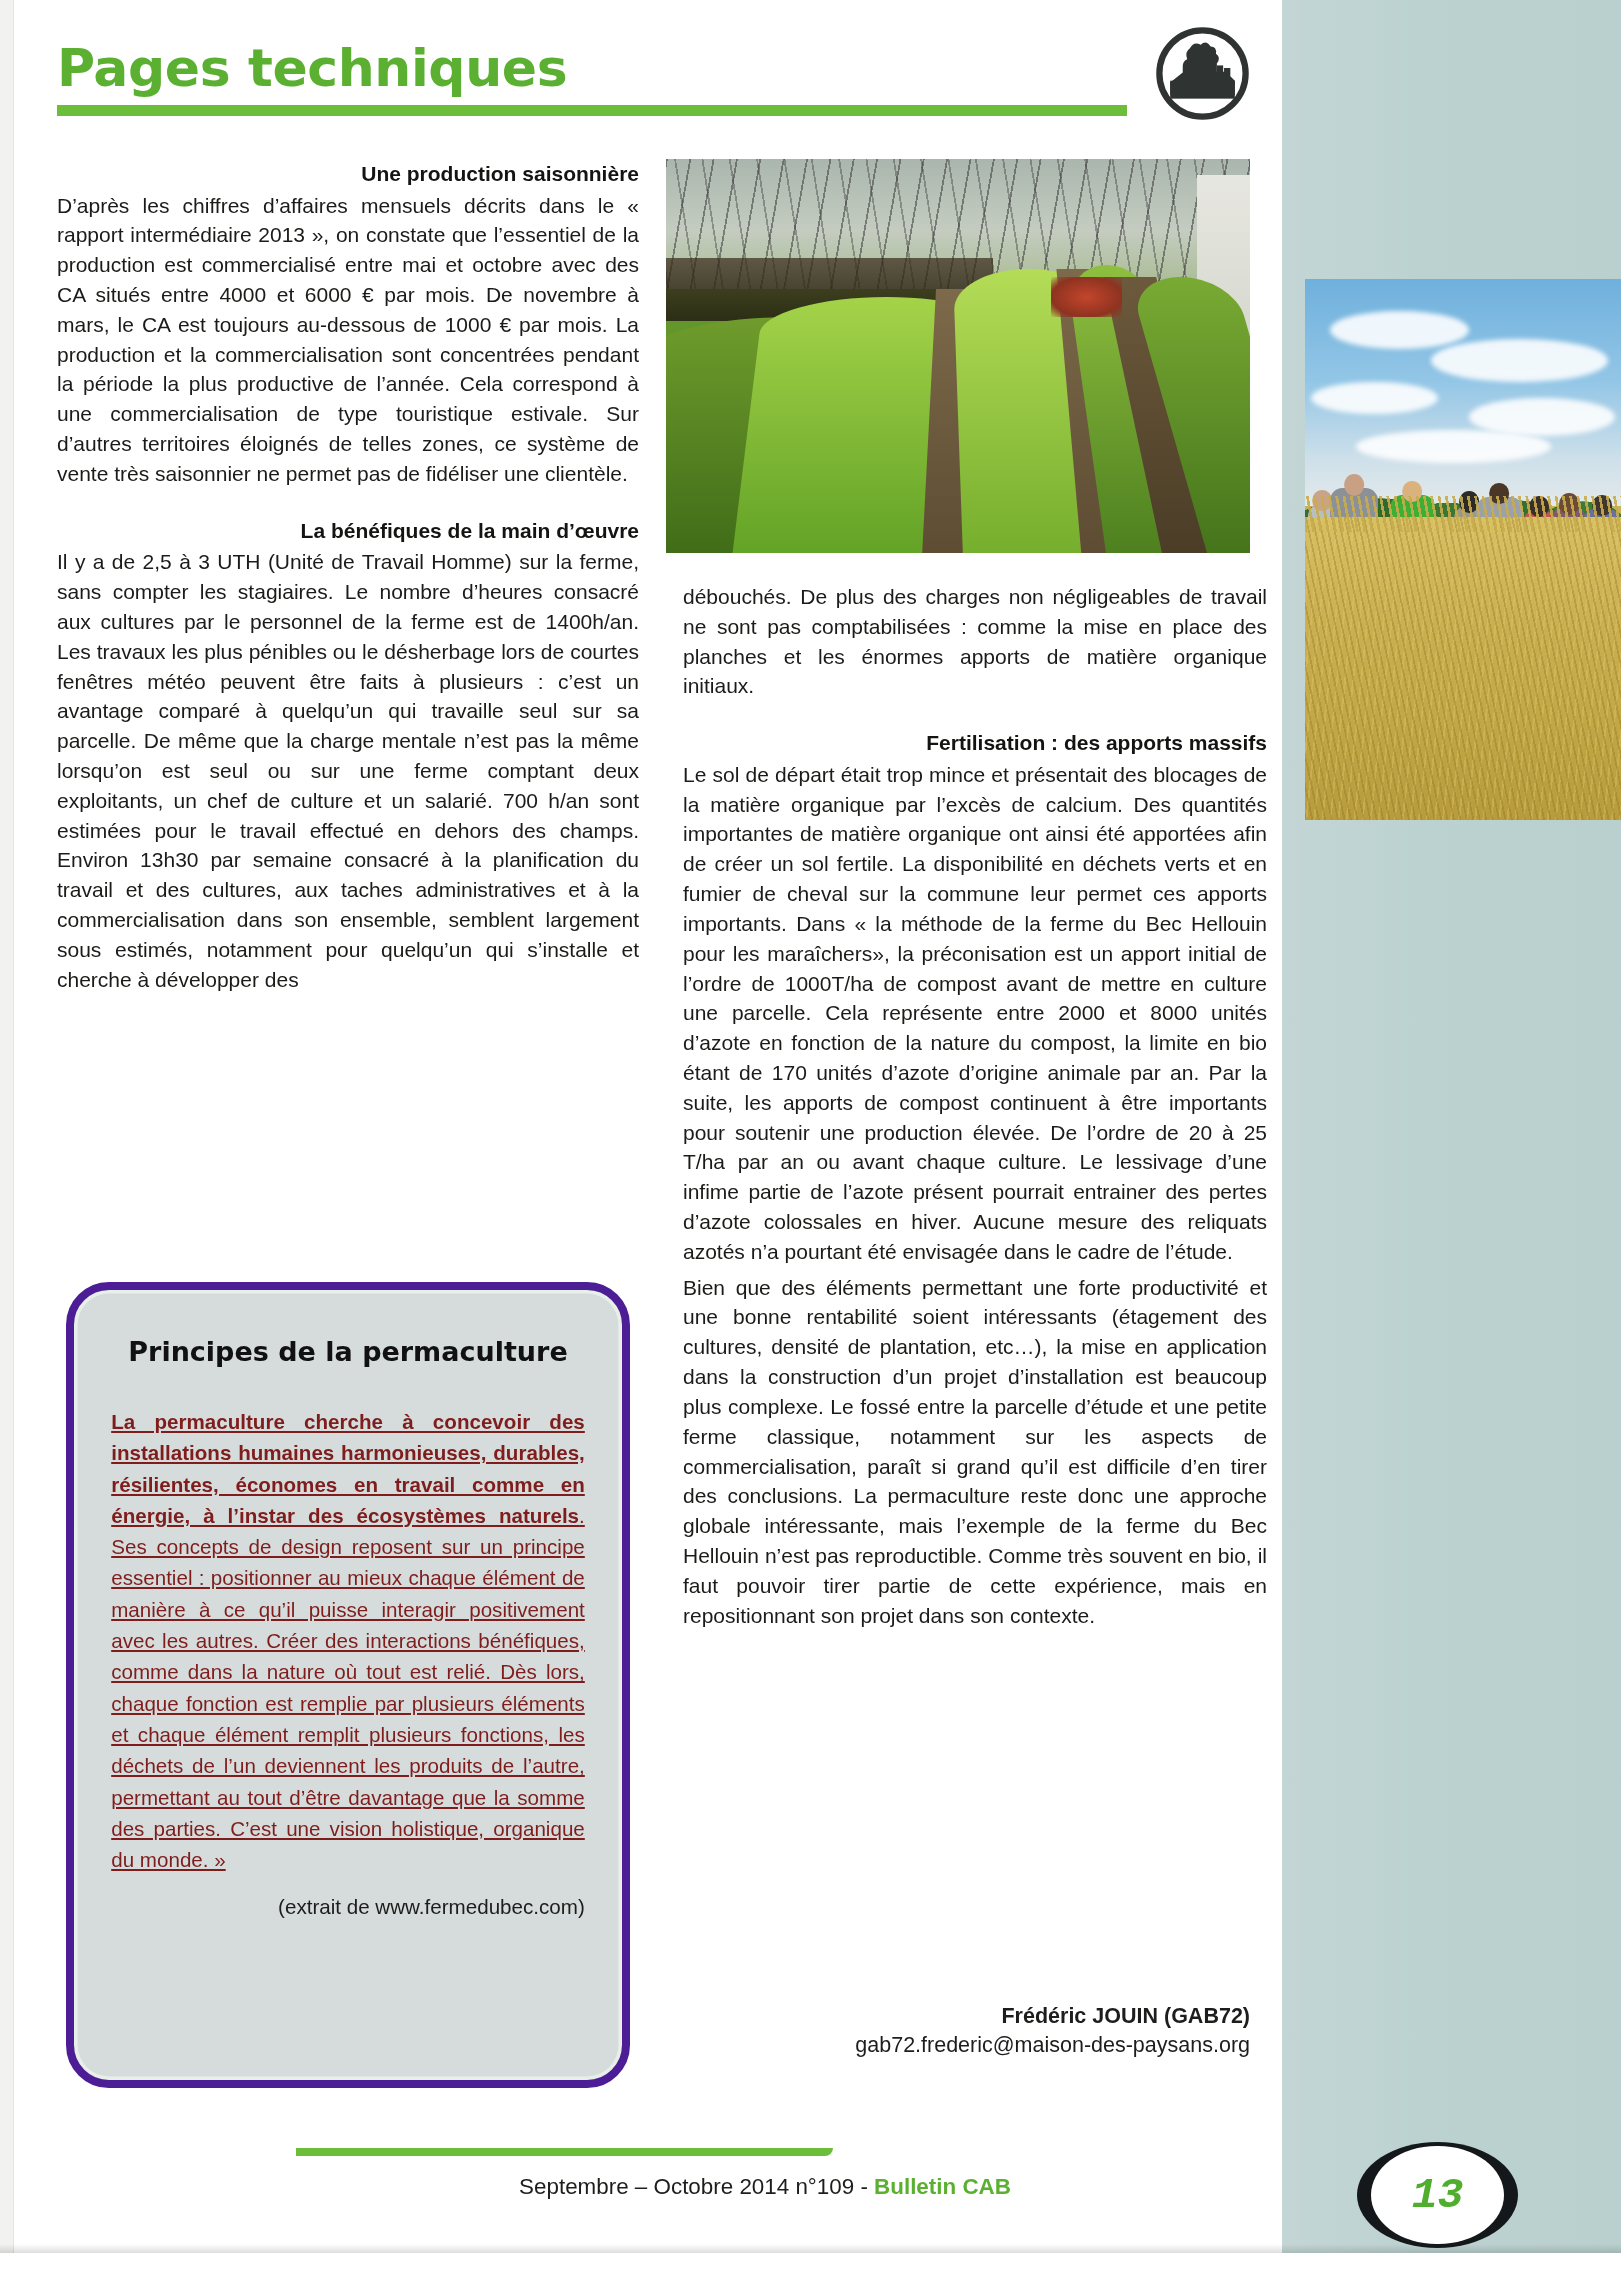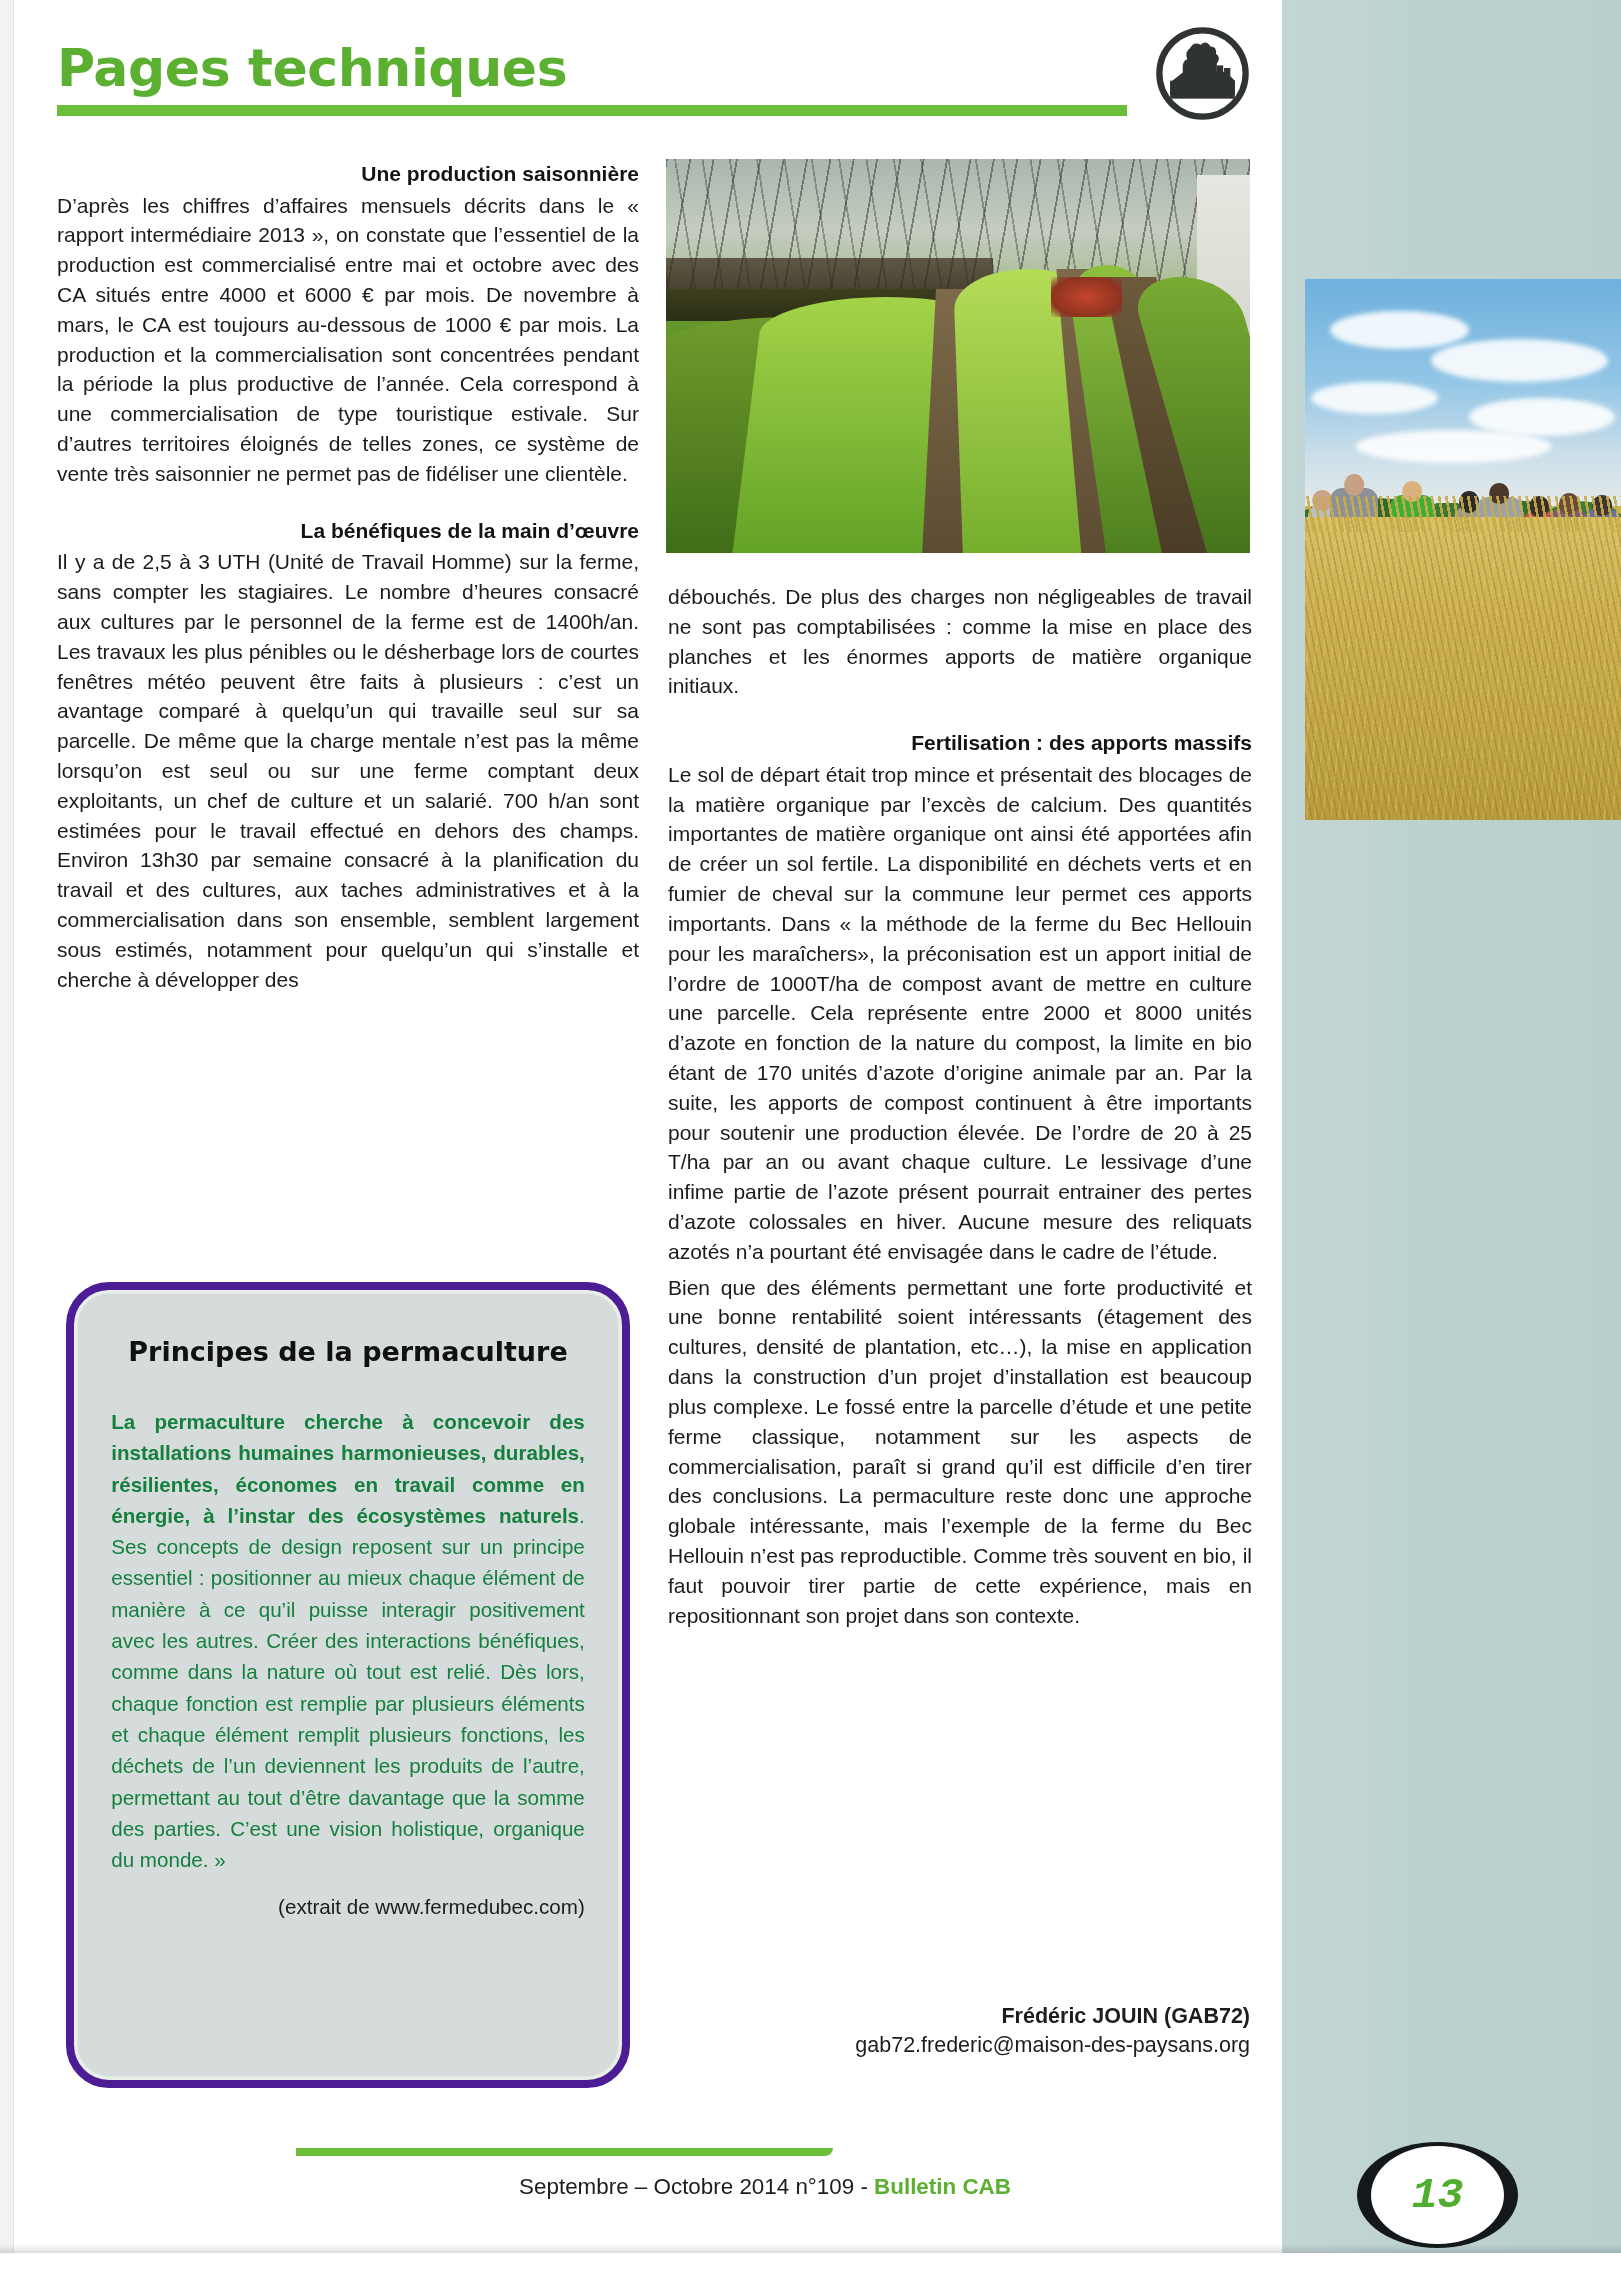--- a/index.html
+++ b/index.html
@@ -81,21 +81,21 @@
 
   
   .col {
     position: absolute;
     font-size: 21px;
     line-height: 1.42;
     text-align: justify;
     color: #1b1b19;
   }
   .col-left  { left: 57px;  top: 159px; width: 582px; }
-  .col-right { left: 668px; top: 582px; width: 584px; }
+  .col-right { left: 683px; top: 582px; width: 584px; }
 
   .subhead {
     font-weight: 700;
     font-size: 21px;
     text-align: right;
     margin: 0 0 1.8px 0;
     color: #141413;
   }
   .para { margin: 0; text-align: justify; }
   .para + .subhead { margin-top: 27px; }
@@ -215,22 +215,23 @@
     font-weight: 700;
     font-size: 27px;
     color: #111;
     margin: 16px 0 39px 0;
     font-family: "DejaVu Sans", sans-serif;
   }
   .permabox-body {
     font-size: 20.6px;
     line-height: 1.52;
     text-align: justify;
-    color: #15803d;
+    color: #7f1d1d;
     padding: 0 7.2px;
+    text-decoration: underline;
   }
   .permabox-body b { font-weight: 700; }
   .permabox-source {
     margin-top: 19.7px;
     text-align: right;
     font-size: 20.6px;
     padding-right: 7.2px;
   }
 
   

